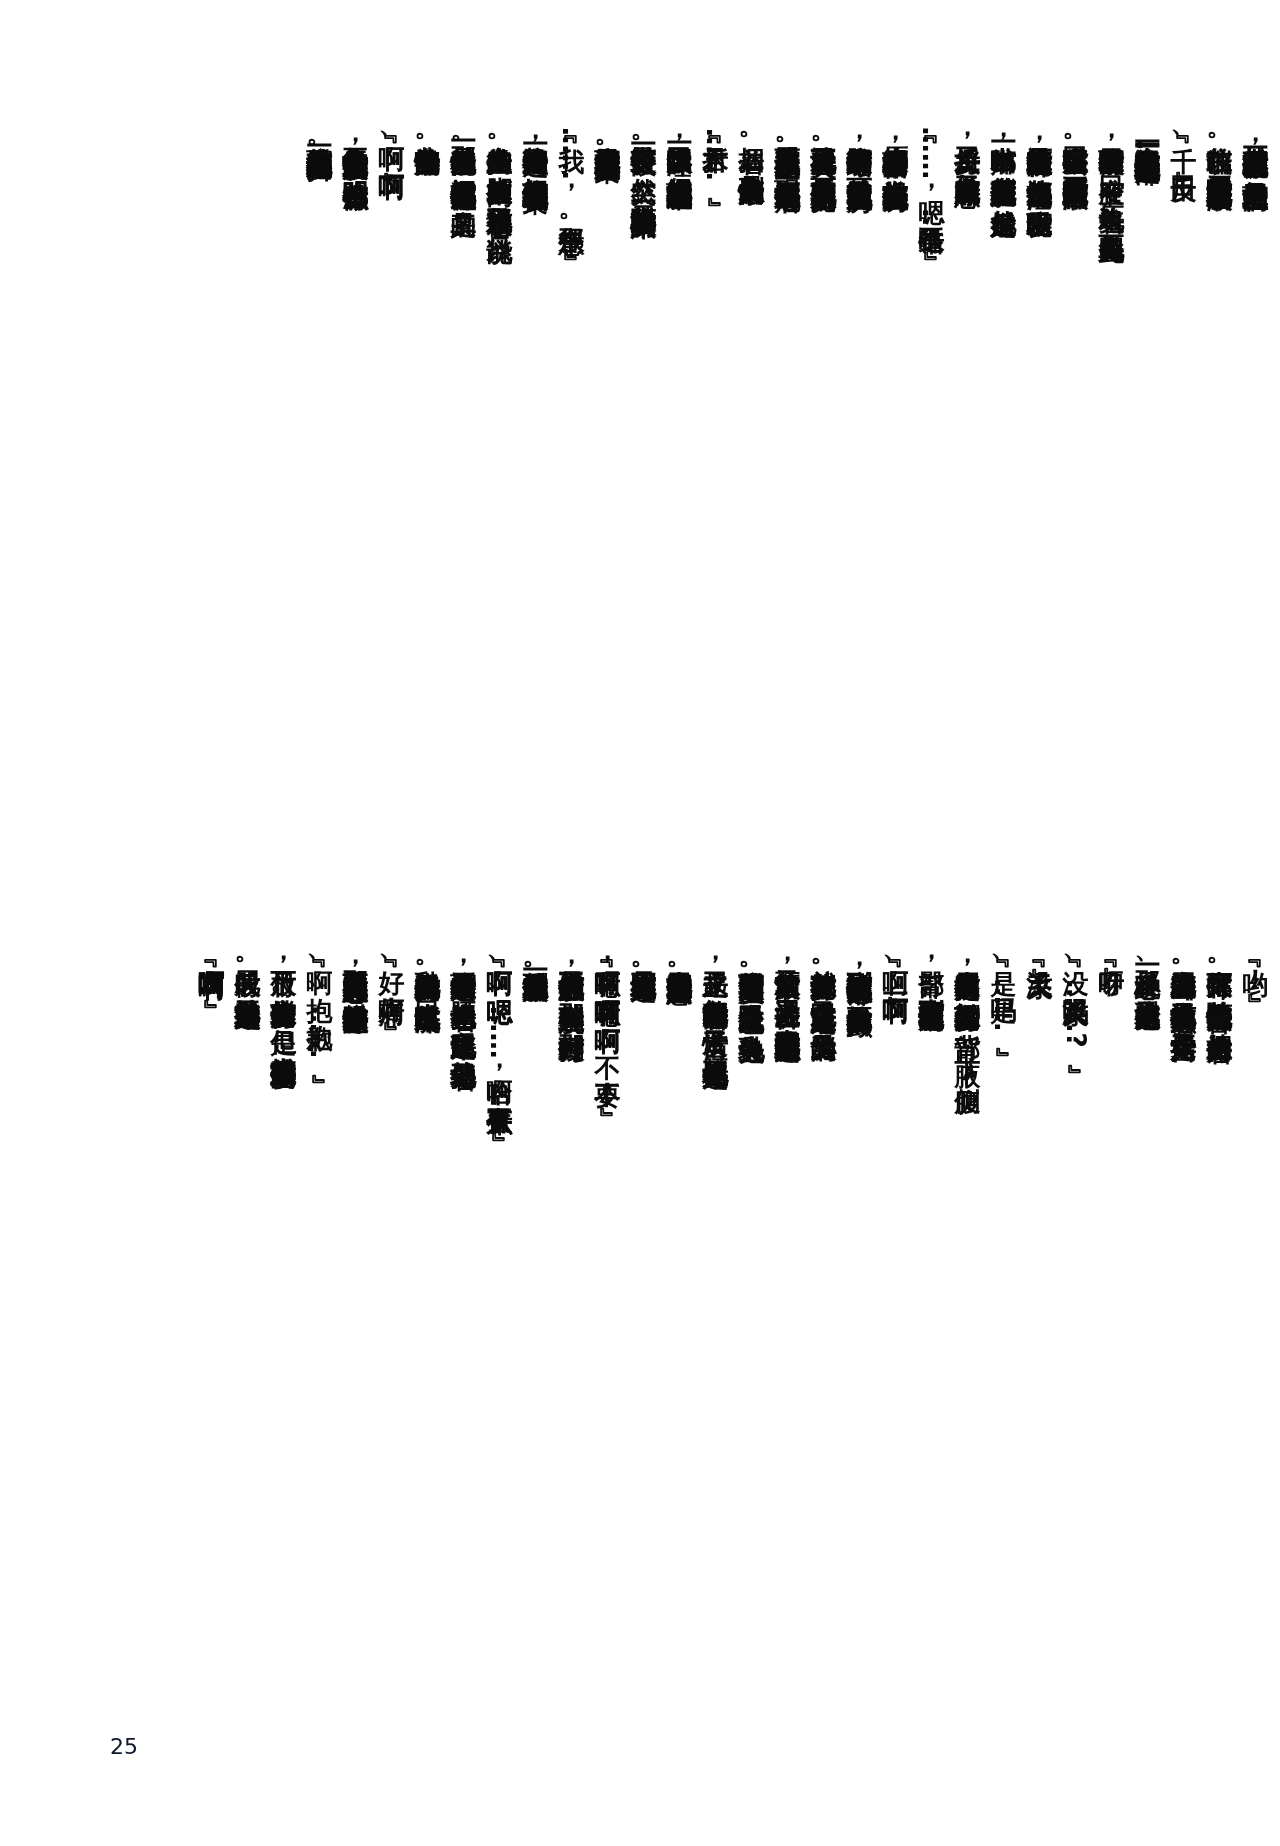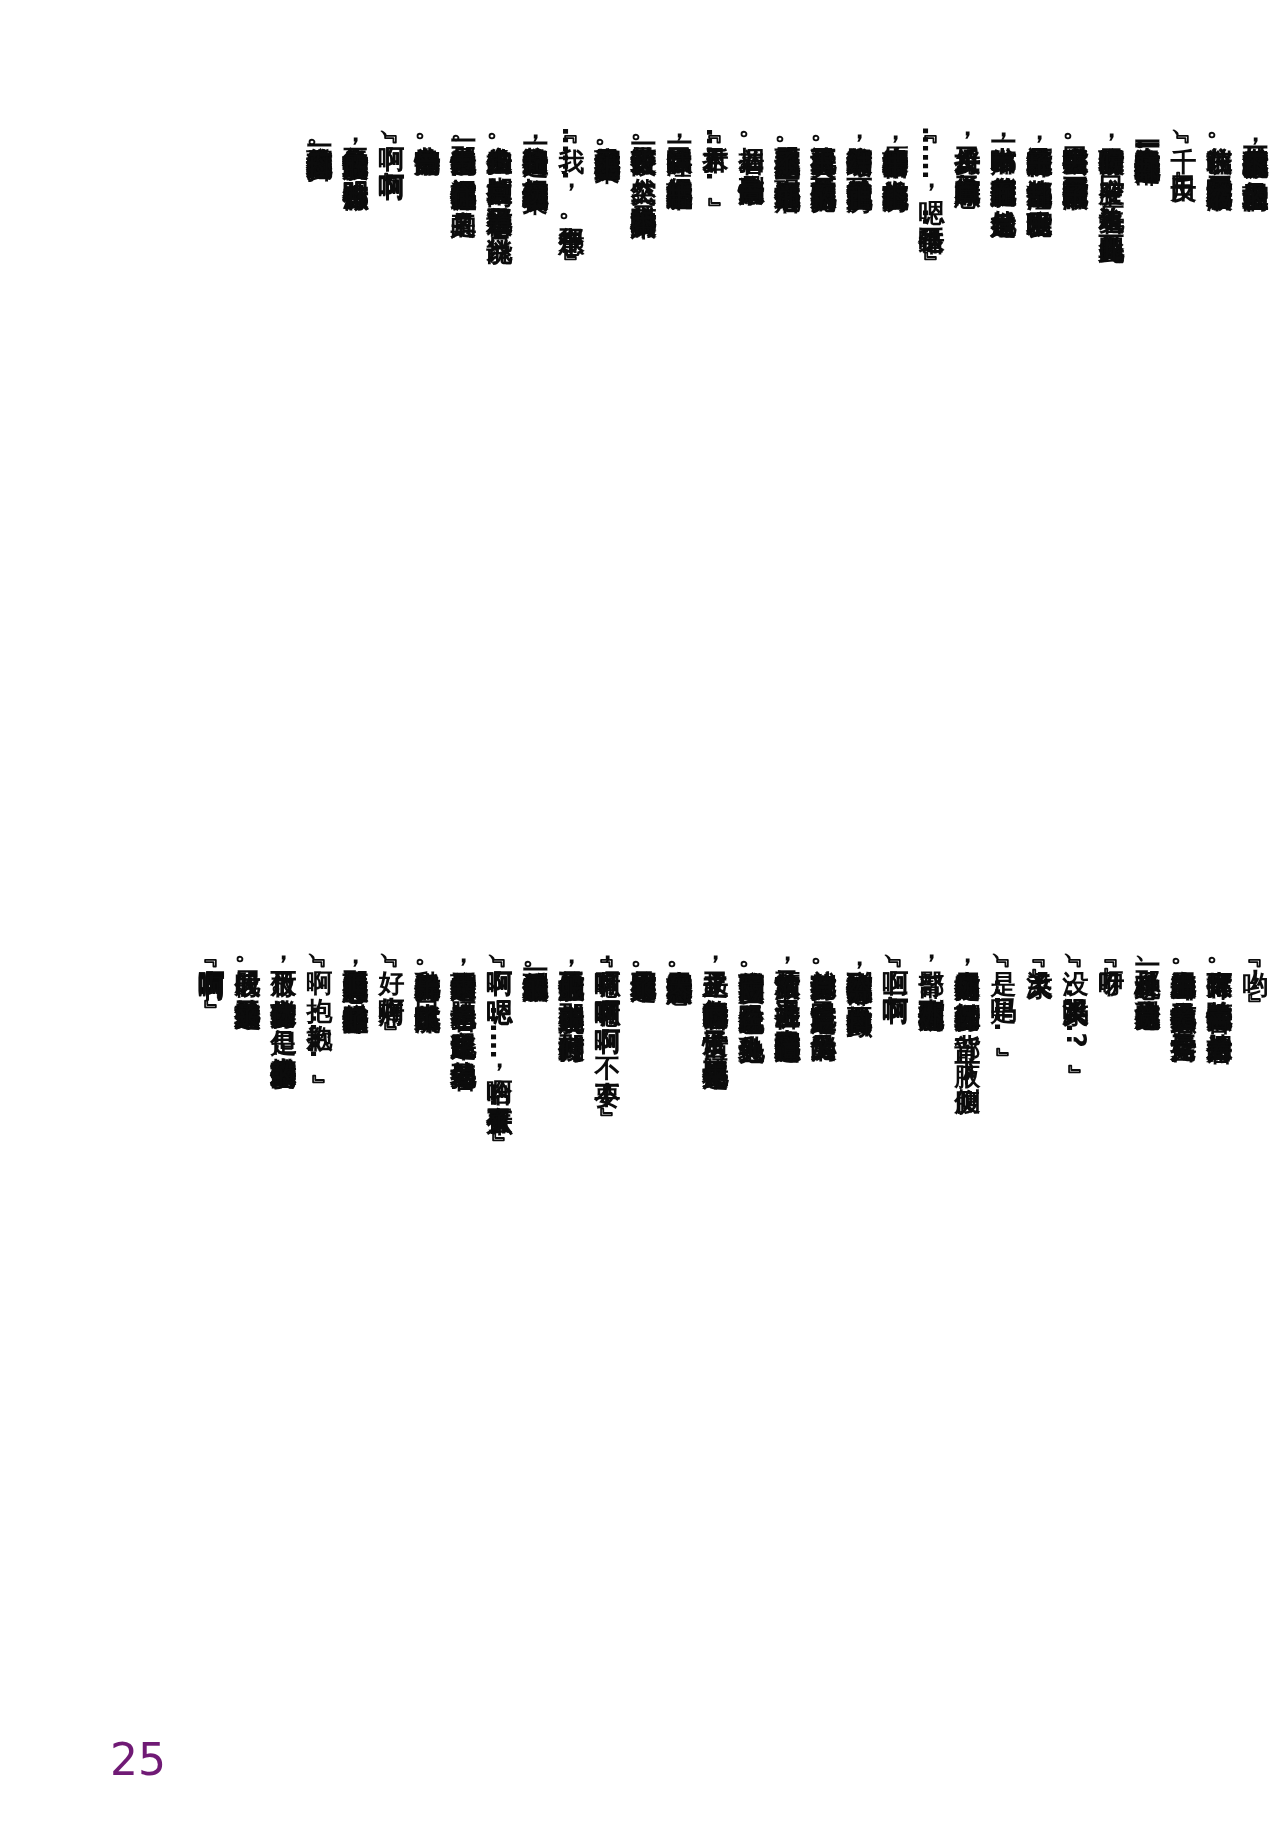--- a/index.html
+++ b/index.html
@@ -23,23 +23,23 @@
     letter-spacing:0.5px;
     white-space:nowrap;
   }
   #top-block{ top:126px;  height:740px; }
   #bottom-block{ top:950px; height:862px; }
   .text-line{  }
   .page-number{
     position:absolute;
     left:110px;
     top:1734px;
-    font-size:44px;
+    font-size:22px;
     font-weight:400;
-    color:#701a75;
+    color:#0f172a;
     font-family:"DejaVu Sans","Liberation Sans",sans-serif;
   }
 </style>
 </head>
 <body>
 
 <div class="page">
   <div id="top-block" class="vblock">
       <div class="text-line">虽然在精液射到脸上的时候犹豫了一下，但是爱瑠马上轻轻的</div>
       <div class="text-line">咬住前端。然后开始用嘴吸溜吸溜地吸起残留着的精液。</div>

